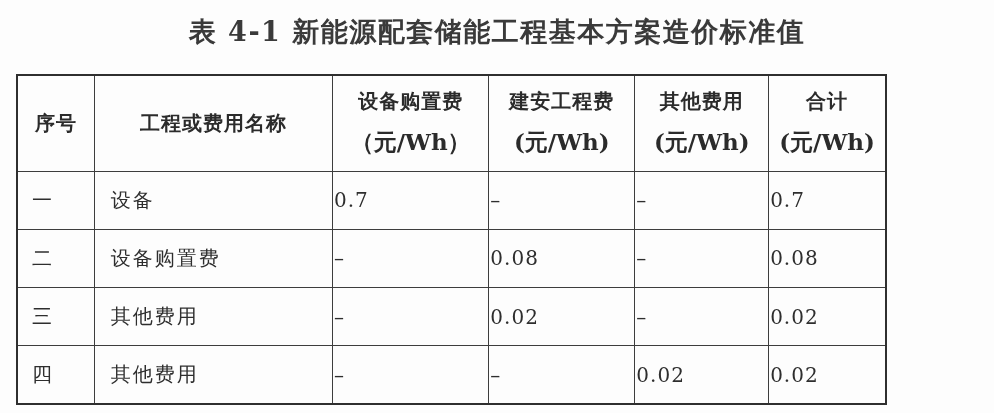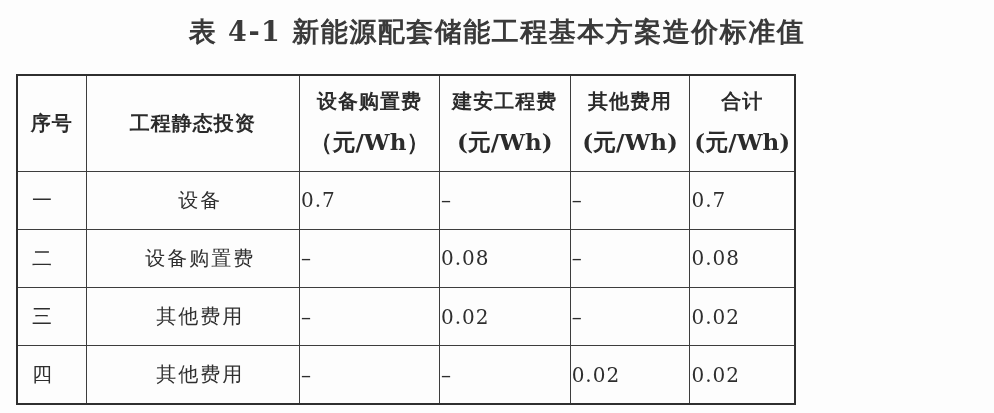--- a/index.html
+++ b/index.html
@@ -21,21 +21,21 @@
     text-align: center;
     font-size: 27px;
     font-weight: 700;
     letter-spacing: 1.5px;
     color: #3a3a3a;
   }
   table.cost-table {
     position: absolute;
     left: 16px;
     top: 74px;
-    width: 780px;
+    width: 871px;
     height: 331px;
     border-collapse: collapse;
     table-layout: fixed;
     background: #fdfdfd;
     border: 2px solid #2f2f2f;
   }
   .cost-table th, .cost-table td {
     border: 1px solid #3d3d3d;
     vertical-align: middle;
     overflow: hidden;
@@ -45,21 +45,21 @@
   .cost-table th {
     font-size: 20px;
     font-weight: 700;
     text-align: center;
     color: #2b2b2b;
     letter-spacing: 1px;
   }
   .h-unit { margin-top: 12px; font-weight: 700; font-size: 23px; letter-spacing: 0; }
   .cost-table td { font-size: 20px; color: #2e2e2e; }
   .cell-no   { text-align: left; padding-left: 14px; letter-spacing: 1px; }
-  .cell-name { text-align: center; padding-left: 16px; letter-spacing: 2px; }
+  .cell-name { text-align: left; padding-left: 16px; letter-spacing: 2px; }
   .cell-num  { text-align: left; letter-spacing: 1px; }
 </style>
 </head>
 <body>
 
 <div class="page">
 
   <div class="doc-title">表 4-1 新能源配套储能工程基本方案造价标准值</div>
 
   <table class="cost-table">
@@ -70,21 +70,21 @@
       <col style="width:16.8%">
       <col style="width:15.4%">
       <col style="width:13.5%">
     </colgroup>
     <thead>
       <tr>
         <th>
           <div>序号</div>
         </th>
         <th>
-          <div>工程静态投资</div>
+          <div>工程或费用名称</div>
         </th>
         <th>
           <div>设备购置费</div>
           <div class="h-unit">（元/Wh）</div>
         </th>
         <th>
           <div>建安工程费</div>
           <div class="h-unit">(元/Wh)</div>
         </th>
         <th>

